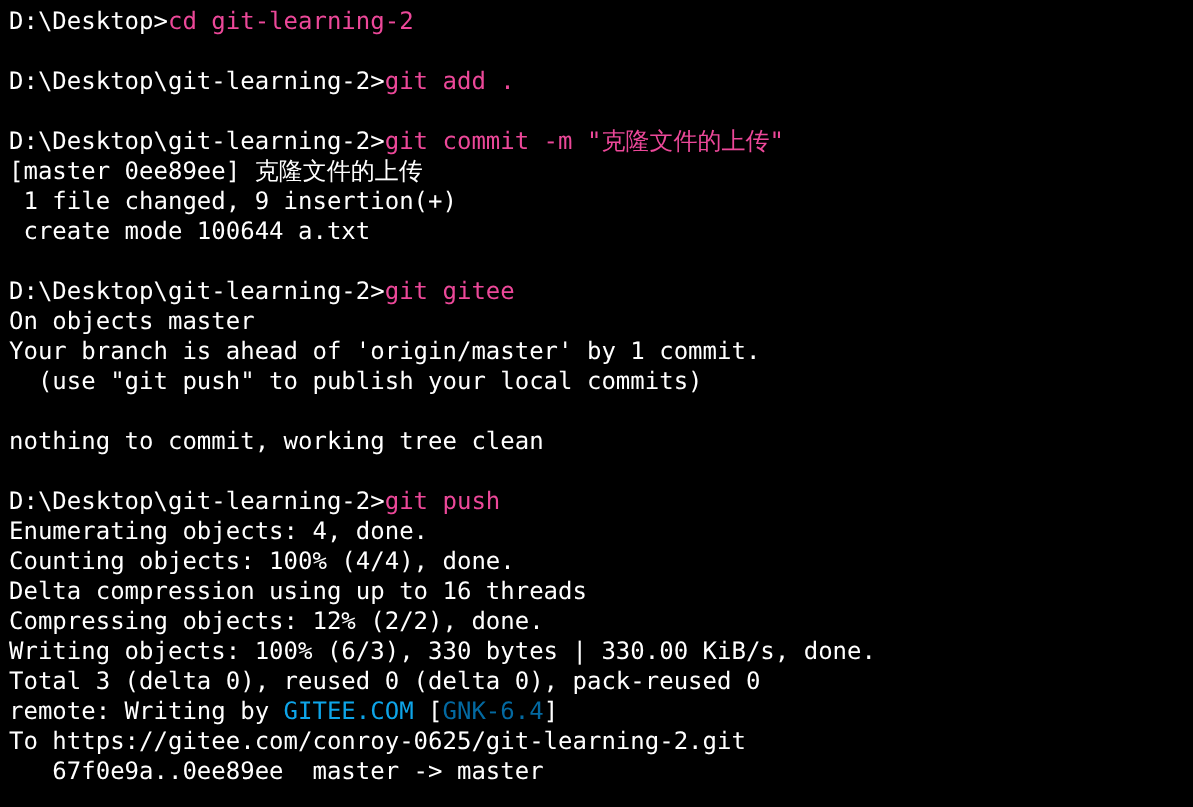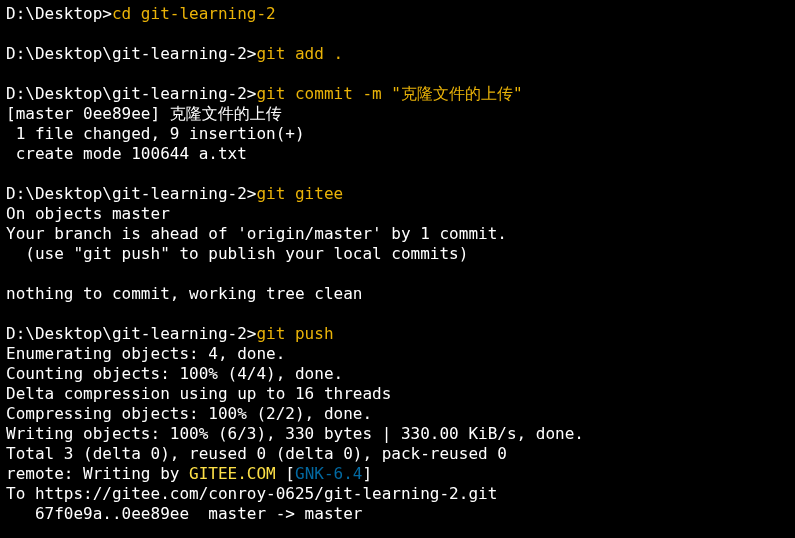--- a/index.html
+++ b/index.html
@@ -12,28 +12,28 @@
       color: #ffffff;
       width: 795px;
       height: 538px;
       box-sizing: border-box;
       overflow: hidden;
     }
     .line {
       white-space: pre;
     }
     .yellow {
-      color: #eab308;
+      color: #ec4899;
       text-align: right;
     }
     .magenta {
       color: #0369a1;
     }
     .gitee {
-      color: #fde047;
+      color: #0ea5e9;
       margin-top: 45px;
     }
   </style>
 </head>
 <body>
 
 <div class="line"><span>D:\Desktop&gt;</span><span class="yellow">cd git-learning-2</span></div>
 <div class="line"> </div>
 <div class="line"><span>D:\Desktop\git-learning-2&gt;</span><span class="yellow">git add .</span></div>
 <div class="line"> </div>
@@ -46,18 +46,18 @@
 <div class="line">On objects master</div>
 <div class="line">Your branch is ahead of 'origin/master' by 1 commit.</div>
 <div class="line">  (use "git push" to publish your local commits)</div>
 <div class="line"> </div>
 <div class="line">nothing to commit, working tree clean</div>
 <div class="line"> </div>
 <div class="line"><span>D:\Desktop\git-learning-2&gt;</span><span class="yellow">git push</span></div>
 <div class="line">Enumerating objects: 4, done.</div>
 <div class="line">Counting objects: 100% (4/4), done.</div>
 <div class="line">Delta compression using up to 16 threads</div>
-<div class="line">Compressing objects: 100% (2/2), done.</div>
+<div class="line">Compressing objects: 12% (2/2), done.</div>
 <div class="line">Writing objects: 100% (6/3), 330 bytes | 330.00 KiB/s, done.</div>
 <div class="line">Total 3 (delta 0), reused 0 (delta 0), pack-reused 0</div>
 <div class="line"><span>remote: Writing by </span><span class="gitee">GITEE.COM</span><span> [</span><span class="magenta">GNK-6.4</span><span>]</span></div>
 <div class="line">To https://gitee.com/conroy-0625/git-learning-2.git</div>
 <div class="line">   67f0e9a..0ee89ee  master -&gt; master</div>
 
 </body></html>

